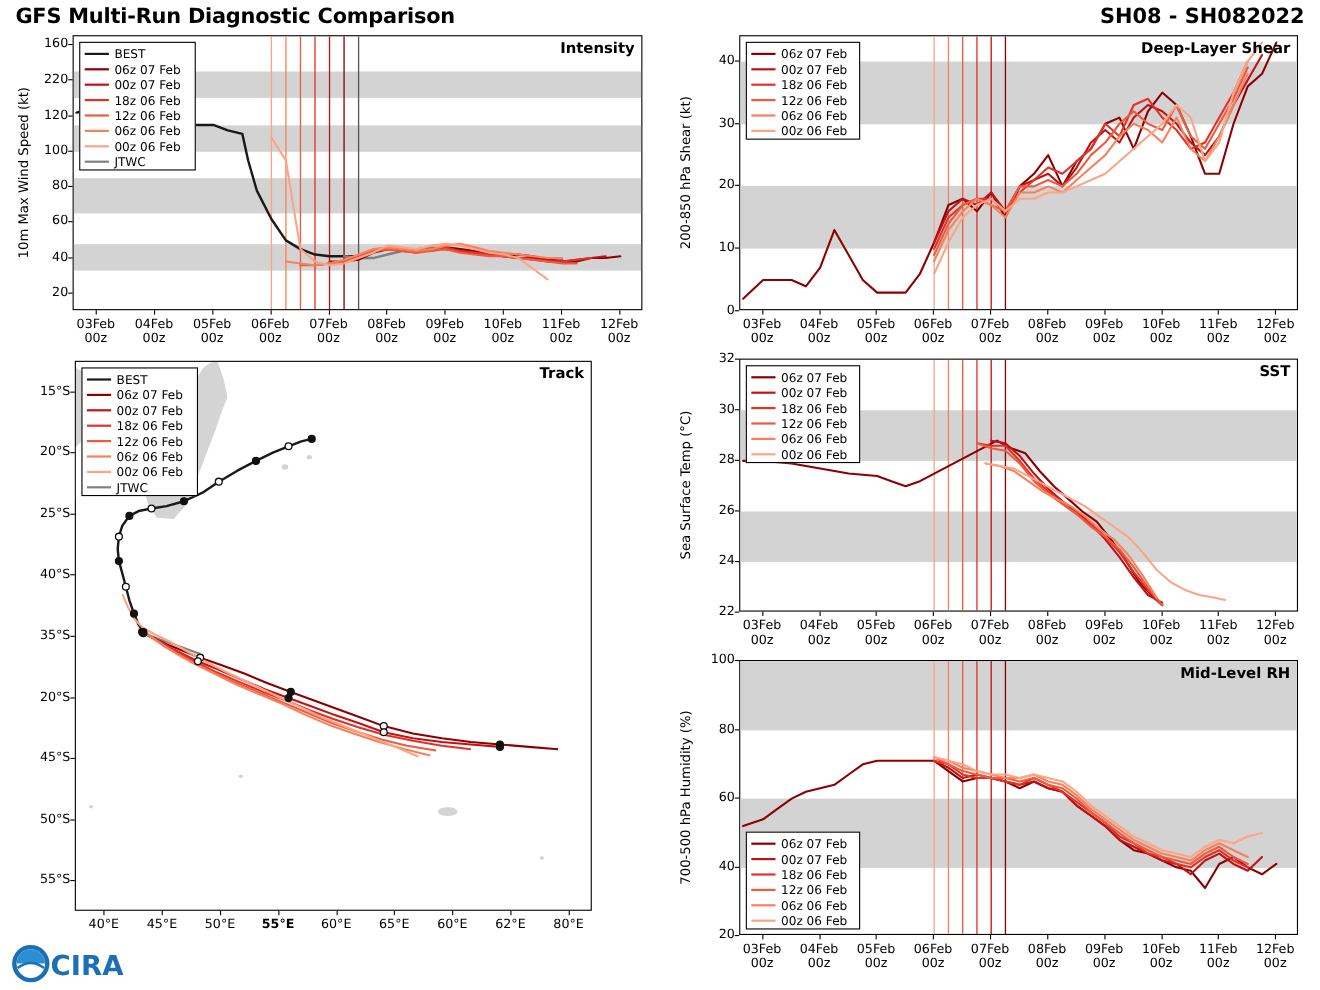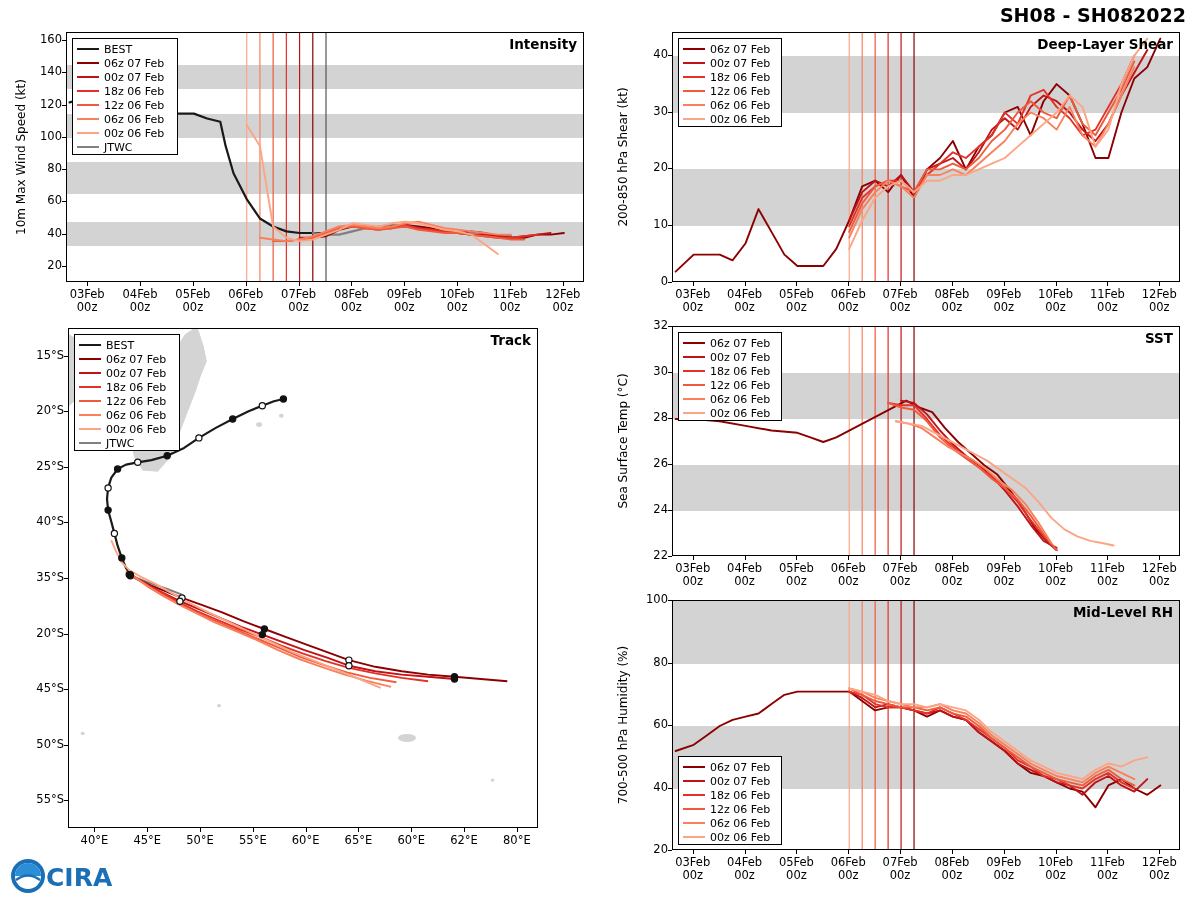--- a/index.html
+++ b/index.html
@@ -21,20 +21,21 @@
   .legend .lb{font-size:11px;color:#000;white-space:nowrap;}
   .tickmark{position:absolute;background:#000;width:1px;}
   .tickmarkh{position:absolute;background:#000;height:1px;}
   .logo{position:absolute;left:8px;bottom:4px;width:112px;height:40px;}
   .cira-text{font-family:"DejaVu Sans",sans-serif;font-weight:bold;}
 </style>
 </head>
 <body>
 
 <div class="hdr">
+  <div class="hdr-title">GFS Multi-Run Diagnostic Comparison</div>
   <div class="hdr-right">SH08 - SH082022</div>
 </div>
 
 <div class="panel" id="p-intensity" style="left: 0px; top: 28px; width: 600px; height: 290px;">
     <div class="plotbox" style="left:66px;top:4px;width:518px;height:250px;">
       <div class="band" style="top:129.03225806451613px;height:32.258064516129025px;"></div>
       <div class="band" style="top:80.64516129032259px;height:24.19354838709674px;"></div>
       <div class="band" style="top:32.258064516129025px;height:24.193548387096797px;"></div>
       <div class="band" style="top:188.70967741935485px;height:24.19354838709677px;"></div>
       <svg width="518" height="250">
@@ -95,21 +96,21 @@
     <div class="ytick" style="left:30px;top:197.61290322580646px;width:32px;">40</div>
     <div class="tickmarkh" style="left:62px;top:205.61290322580646px;width:4px;"></div>
     <div class="ytick" style="left:30px;top:165.35483870967744px;width:32px;">60</div>
     <div class="tickmarkh" style="left:62px;top:173.35483870967744px;width:4px;"></div>
     <div class="ytick" style="left:30px;top:133.09677419354838px;width:32px;">80</div>
     <div class="tickmarkh" style="left:62px;top:141.09677419354838px;width:4px;"></div>
     <div class="ytick" style="left:30px;top:100.83870967741933px;width:32px;">100</div>
     <div class="tickmarkh" style="left:62px;top:108.83870967741933px;width:4px;"></div>
     <div class="ytick" style="left:30px;top:68.5806451612903px;width:32px;">120</div>
     <div class="tickmarkh" style="left:62px;top:76.5806451612903px;width:4px;"></div>
-    <div class="ytick" style="left:30px;top:36.32258064516128px;width:32px;">140</div>
+    <div class="ytick" style="left:30px;top:36.32258064516128px;width:32px;">220</div>
     <div class="tickmarkh" style="left:62px;top:44.32258064516128px;width:4px;"></div>
     <div class="ytick" style="left:30px;top:4.064516129032256px;width:32px;">160</div>
     <div class="tickmarkh" style="left:62px;top:12.064516129032256px;width:4px;"></div>
     <div class="tickmark" style="left:87.14285714285714px;top:254px;height:4px;"></div>
     <div class="xtick" style="left:57.14285714285714px;top:260px;width:60px;">03Feb<br>00z</div>
     <div class="tickmark" style="left:140px;top:254px;height:4px;"></div>
     <div class="xtick" style="left:110px;top:260px;width:60px;">04Feb<br>00z</div>
     <div class="tickmark" style="left:192.85714285714283px;top:254px;height:4px;"></div>
     <div class="xtick" style="left:162.85714285714283px;top:260px;width:60px;">05Feb<br>00z</div>
     <div class="tickmark" style="left:245.7142857142857px;top:254px;height:4px;"></div>
@@ -465,21 +466,21 @@
     <div class="tickmarkh" style="left:64px;top:422.6666666666667px;width:4px;"></div>
     <div class="ytick" style="left:26px;top:470.22222222222223px;width:38px;">55°S</div>
     <div class="tickmarkh" style="left:64px;top:478.22222222222223px;width:4px;"></div>
     <div class="tickmark" style="left:94.40449438202248px;top:506px;height:4px;"></div>
     <div class="xtick" style="left:69.40449438202248px;top:512px;width:50px;">40°E</div>
     <div class="tickmark" style="left:147.2134831460674px;top:506px;height:4px;"></div>
     <div class="xtick" style="left:122.2134831460674px;top:512px;width:50px;">45°E</div>
     <div class="tickmark" style="left:200.02247191011236px;top:506px;height:4px;"></div>
     <div class="xtick" style="left:175.02247191011236px;top:512px;width:50px;">50°E</div>
     <div class="tickmark" style="left:252.8314606741573px;top:506px;height:4px;"></div>
-    <div class="xtick" style="left:227.8314606741573px;top:512px;width:50px;">55°E</div>
+    <div class="xtick" style="left:227.8314606741573px;top:512px;width:50px;font-weight:bold;">55°E</div>
     <div class="tickmark" style="left:305.64044943820227px;top:506px;height:4px;"></div>
     <div class="xtick" style="left:280.64044943820227px;top:512px;width:50px;">60°E</div>
     <div class="tickmark" style="left:358.44943820224717px;top:506px;height:4px;"></div>
     <div class="xtick" style="left:333.44943820224717px;top:512px;width:50px;">65°E</div>
     <div class="tickmark" style="left:411.2584269662921px;top:506px;height:4px;"></div>
     <div class="xtick" style="left:386.2584269662921px;top:512px;width:50px;">60°E</div>
     <div class="tickmark" style="left:464.0674157303371px;top:506px;height:4px;"></div>
     <div class="xtick" style="left:439.0674157303371px;top:512px;width:50px;">62°E</div>
     <div class="tickmark" style="left:516.8764044943821px;top:506px;height:4px;"></div>
     <div class="xtick" style="left:491.8764044943821px;top:512px;width:50px;">80°E</div>

